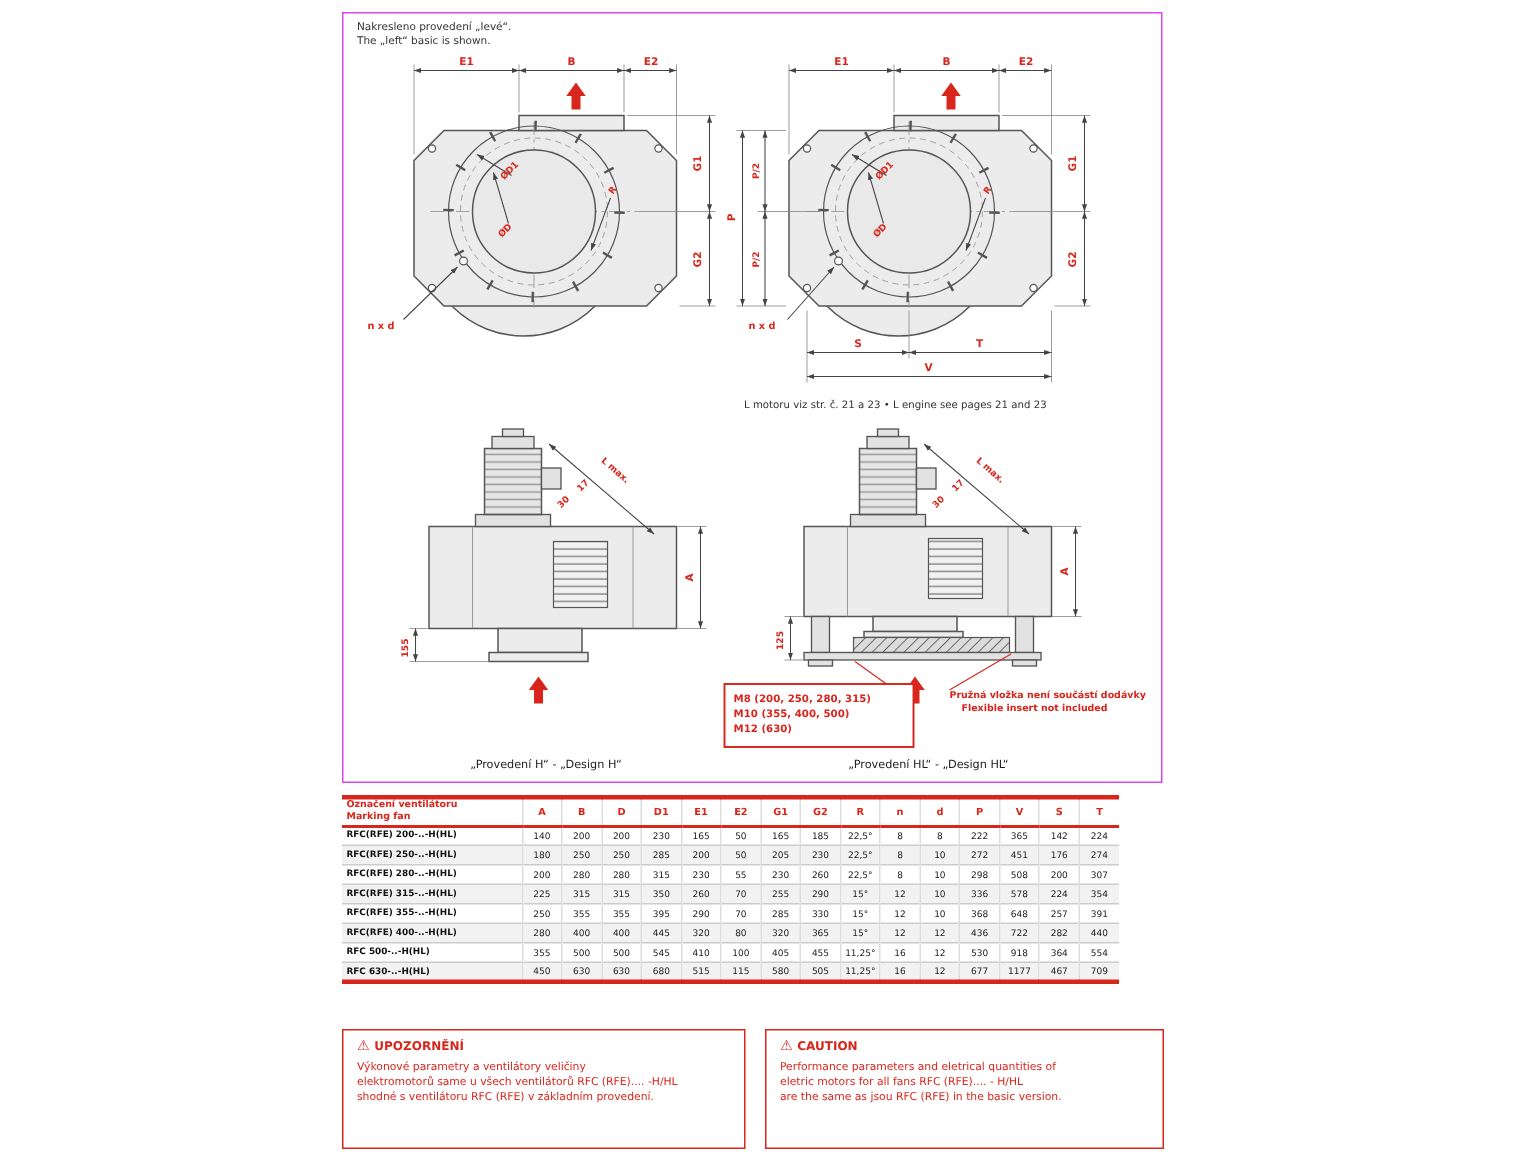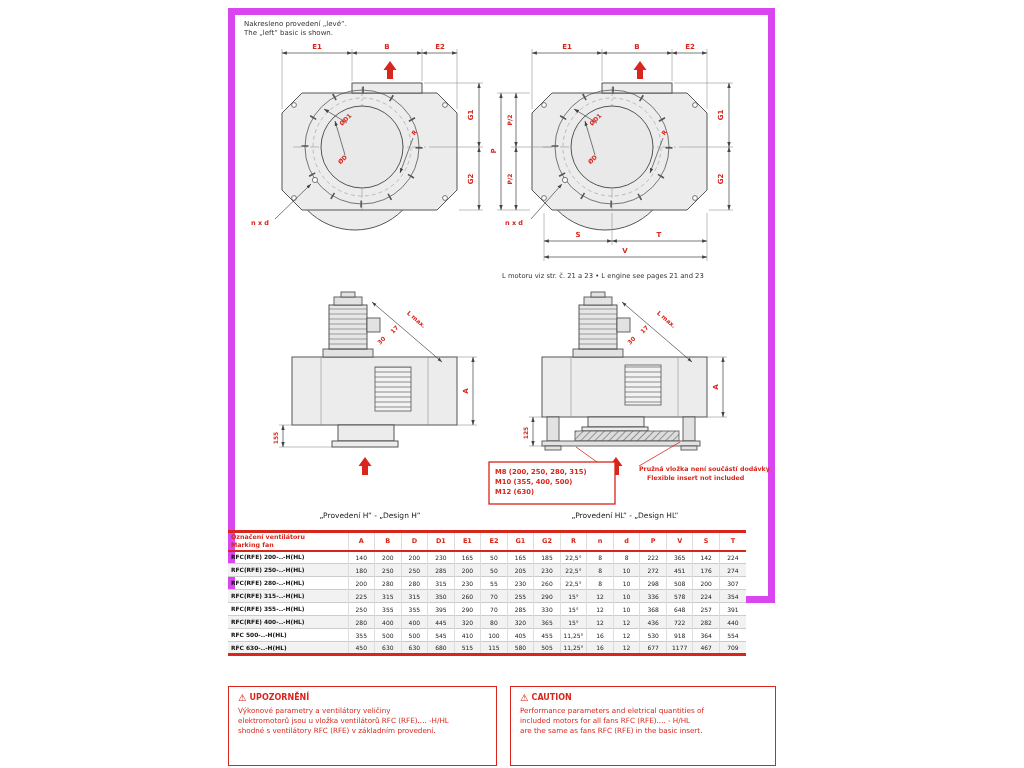--- a/index.html
+++ b/index.html
@@ -1,17 +1,17 @@
 <!DOCTYPE html>
 <html><head>
 <meta charset="utf-8">
 <style>
   *{margin:0;padding:0;box-sizing:border-box}
   html,body{width:1024px;height:768px;background:#fff;font-family:"DejaVu Sans",sans-serif;position:relative;overflow:hidden}
-  #draw-box{position:absolute;left:228px;top:8px;width:547px;height:595px;border:7px solid #d946ef;background:#fff}
+  #draw-box{position:absolute;left:228px;top:8px;width:547px;height:514px;border:1px solid #d946ef;background:#fff}
   #draw-note{position:absolute;left:9px;top:5px;font-size:7px;color:#333;line-height:1.35;z-index:2}
   #draw-svg{position:absolute;left:0;top:0}
   .fillg{fill:#ececec;stroke:#555;stroke-width:1}
   .fillg2{fill:#e2e2e2;stroke:#555;stroke-width:.9}
   .cl{stroke:#999;stroke-width:.6;stroke-dasharray:9 3 2 3}
   .ext{stroke:#888;stroke-width:.55}
   .dl{stroke:#444;stroke-width:.7;fill:none}
   text{font-family:"DejaVu Sans",sans-serif}
   .dim{fill:#d9261c;font-size:7px;font-weight:bold;text-anchor:middle}
   .dimS{fill:#d9261c;font-size:6px;font-weight:bold;text-anchor:middle}
@@ -435,25 +435,25 @@
       </tr>
     </tbody>
 </table>
 
 <div class="warn" id="warn-cz">
   <div class="wtitle">
     <span class="wicon">⚠</span>
     <span>UPOZORNĚNÍ</span>
   </div>
   <div class="wline">Výkonové parametry a ventilátory veličiny</div>
-  <div class="wline">elektromotorů jsou u vložka ventilátorů RFC (RFE).... -H/HL</div>
-  <div class="wline">shodné s ventilátory RFC (RFE) v základním provedení.</div>
+  <div class="wline">elektromotorů same u všech ventilátorů RFC (RFE).... -H/HL</div>
+  <div class="wline">shodné s ventilátoru RFC (RFE) v základním provedení.</div>
 </div>
 
 <div class="warn" id="warn-en">
   <div class="wtitle">
     <span class="wicon">⚠</span>
     <span>CAUTION</span>
   </div>
   <div class="wline">Performance parameters and eletrical quantities of</div>
-  <div class="wline">included motors for all fans RFC (RFE).... - H/HL</div>
-  <div class="wline">are the same as fans RFC (RFE) in the basic insert.</div>
+  <div class="wline">eletric motors for all fans RFC (RFE).... - H/HL</div>
+  <div class="wline">are the same as jsou RFC (RFE) in the basic version.</div>
 </div>
 
 </body></html>

